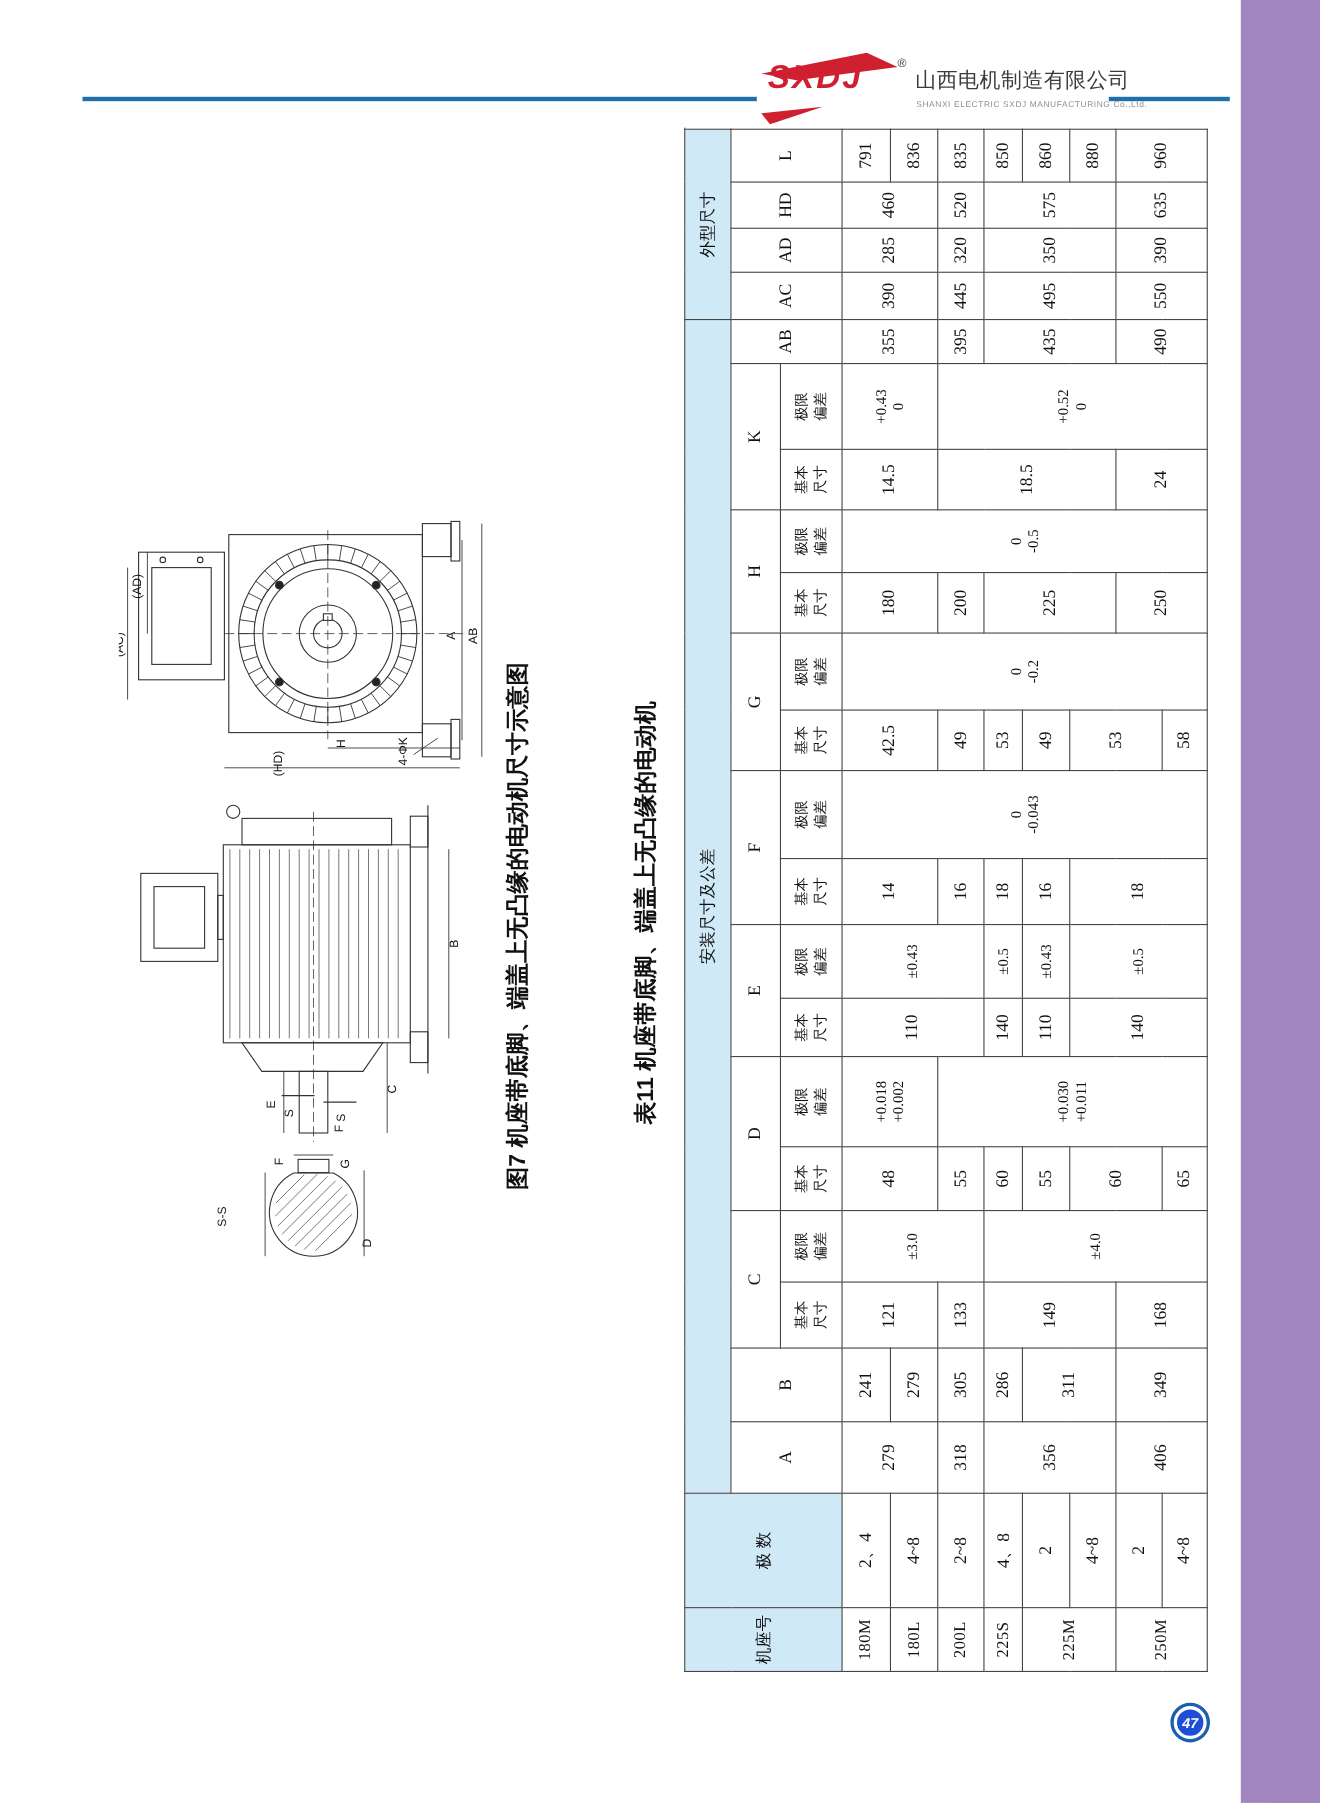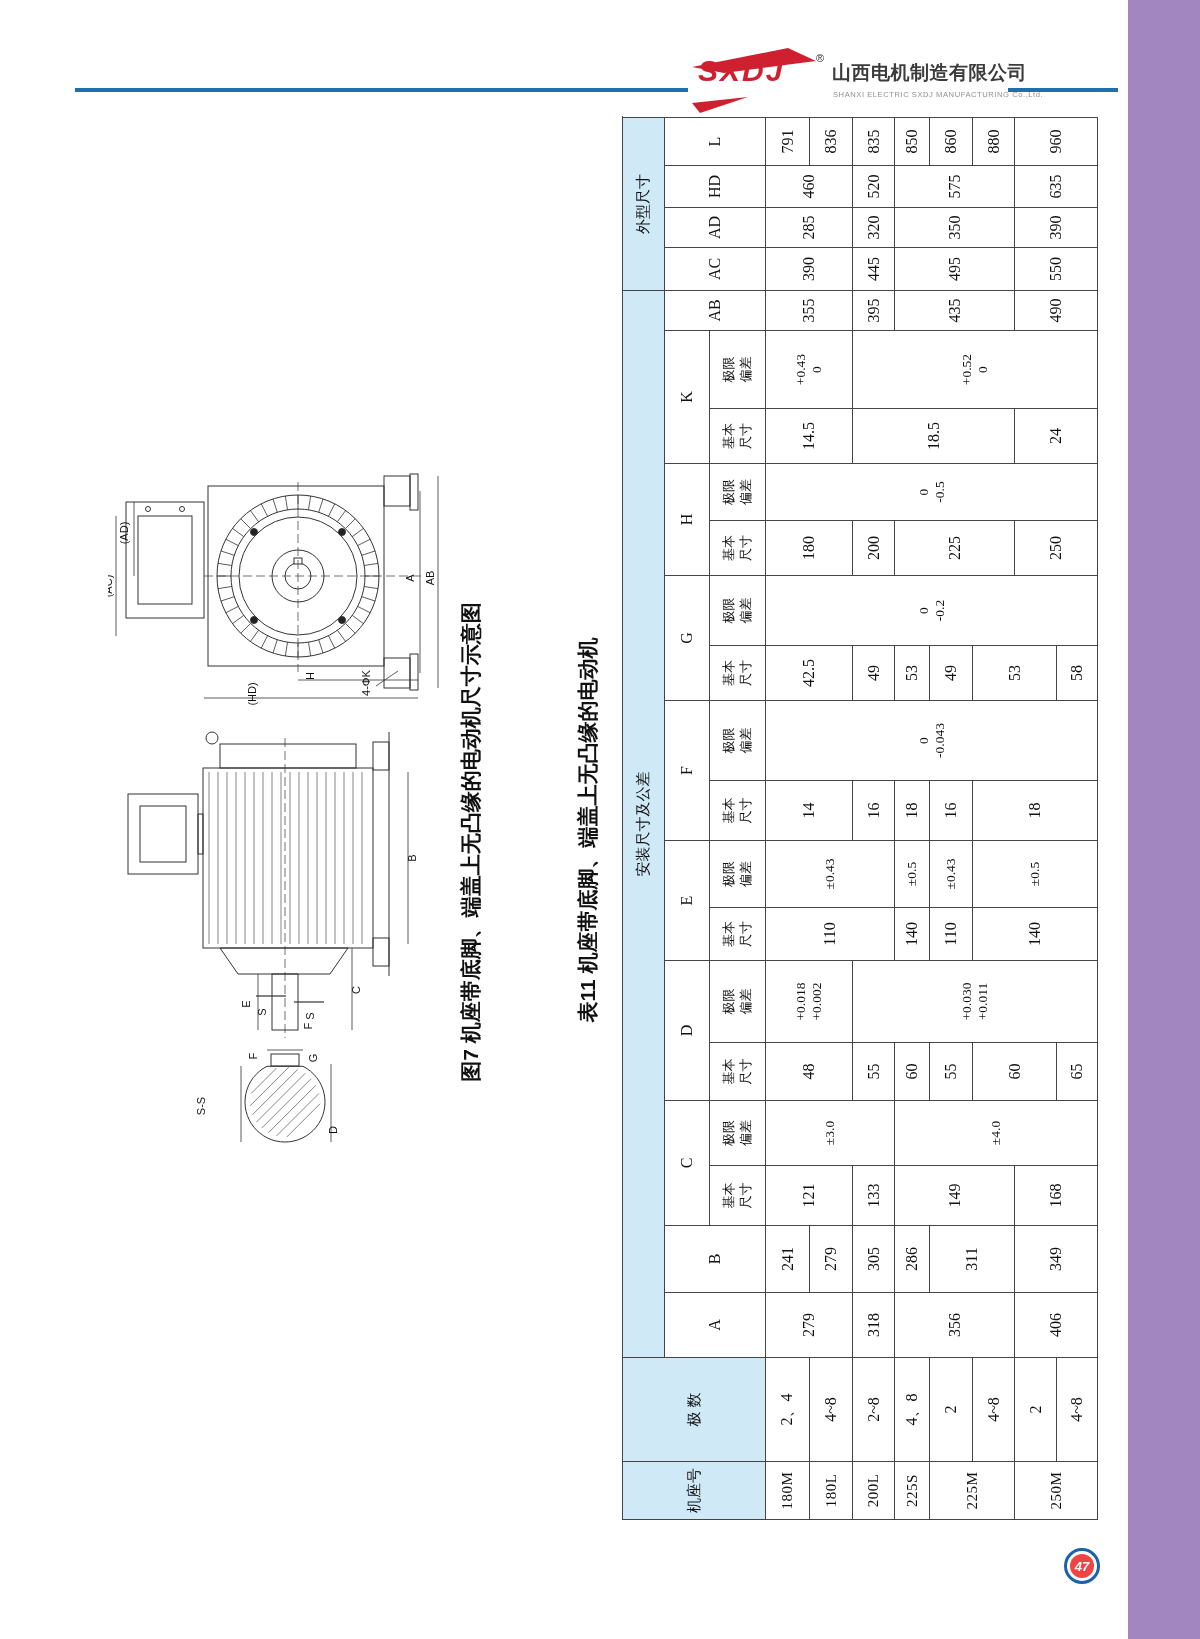--- a/index.html
+++ b/index.html
@@ -1,21 +1,21 @@
 <!DOCTYPE html>
 <html><head>
 <meta charset="utf-8">
 <style>
   html,body{margin:0;padding:0;background:#fff;}
   #page{position:relative;width:1200px;height:1639px;background:#fff;overflow:hidden;
         font-family:"Liberation Sans",sans-serif;color:#1a1a1a;}
   .abs{position:absolute;}
   
   .hline{position:absolute;height:4px;background:#1e6fad;}
-  .logo-cn{position:absolute;left:832px;top:60px;font-size:19px;font-weight:bold;color:#3c3c3c;letter-spacing:.5px;font-family:"Liberation Sans",sans-serif;}
+  .logo-cn{position:absolute;left:832px;top:60px;font-size:19px;font-weight:normal;color:#3c3c3c;letter-spacing:.5px;font-family:"Liberation Sans",sans-serif;}
   .logo-en{position:absolute;left:833px;top:90px;font-size:7.6px;color:#8f8f8f;letter-spacing:.55px;}
   .logo-reg{position:absolute;left:816px;top:52px;font-size:11px;color:#333;}
   .sxdj-text{position:absolute;left:700px;top:70px;font-size:30px;font-weight:bold;font-style:italic;color:#cf2030;letter-spacing:2px;}
   
   .band{position:absolute;left:1128px;top:0;width:72px;height:1639px;background:#a286bf;}
   
   .rotbox{position:absolute;overflow:visible;}
   .rot{transform-origin:0 0;}
   .cap{font-weight:bold;color:#111;text-align:center;white-space:nowrap;font-family:"Liberation Sans",sans-serif;}
   
@@ -25,21 +25,21 @@
                font-size:16px;color:#111;overflow:hidden;}
   table.dim td.hd{background:#cfe9f7;font-size:15px;font-family:"Liberation Sans",sans-serif;}
   table.dim td.ltr{font-size:16px;}
   table.dim td.sub{font-size:13px;line-height:1.25;}
   table.dim td.sub span{display:inline-block;width:2.2em;}
   table.dim td.tol{font-size:13.5px;line-height:1.15;white-space:pre-line;}
   table.dim td.frm{font-size:15px;letter-spacing:.5px;}
   
   .pgnum{position:absolute;left:1064px;top:1548px;width:36px;height:36px;border:3px solid #1a61ad;
          border-radius:50%;box-sizing:border-box;display:flex;align-items:center;justify-content:center;background:#fff;}
-  .pgnum .in{width:24px;height:24px;border-radius:50%;background:#ef4444;color:#fff;display:flex;
+  .pgnum .in{width:24px;height:24px;border-radius:50%;background:#1d4ed8;color:#fff;display:flex;
              align-items:center;justify-content:center;font-size:13px;font-weight:bold;font-style:italic;}
   svg text{font-family:"Liberation Sans",sans-serif;font-size:11px;fill:#111;}
   .thin{stroke:#333;stroke-width:1;fill:none;}
 </style>
 </head>
 <body>
 
 <div id="page">
 
   <div class="hline" style="left:75px;top:88px;width:613px;"></div>

